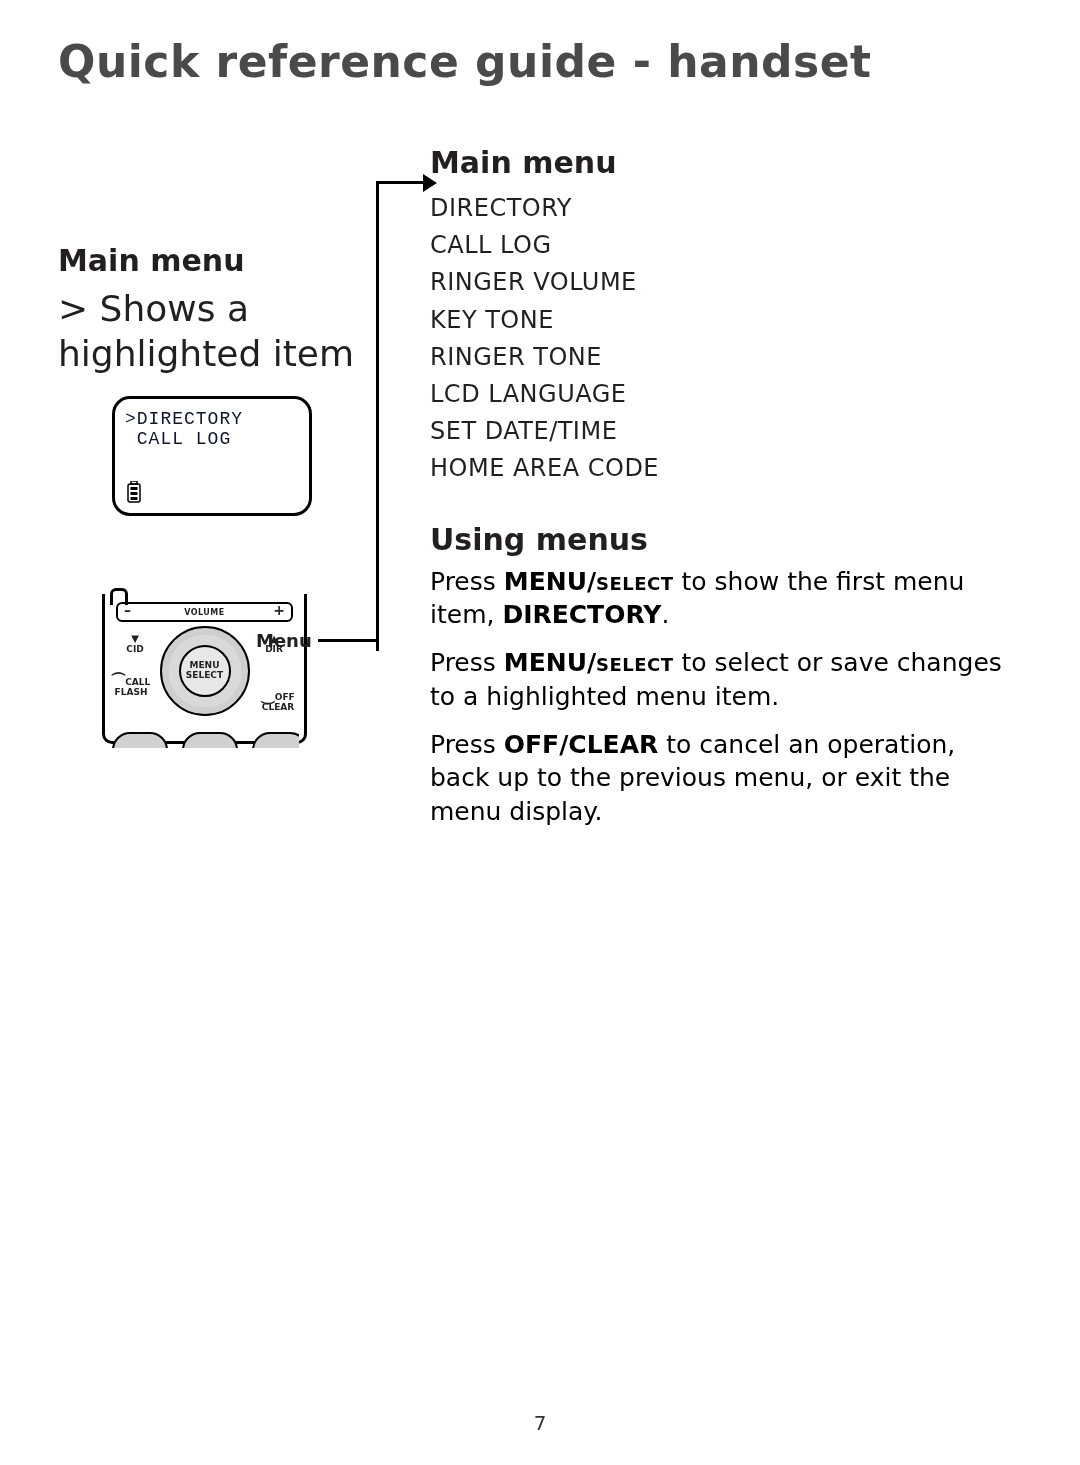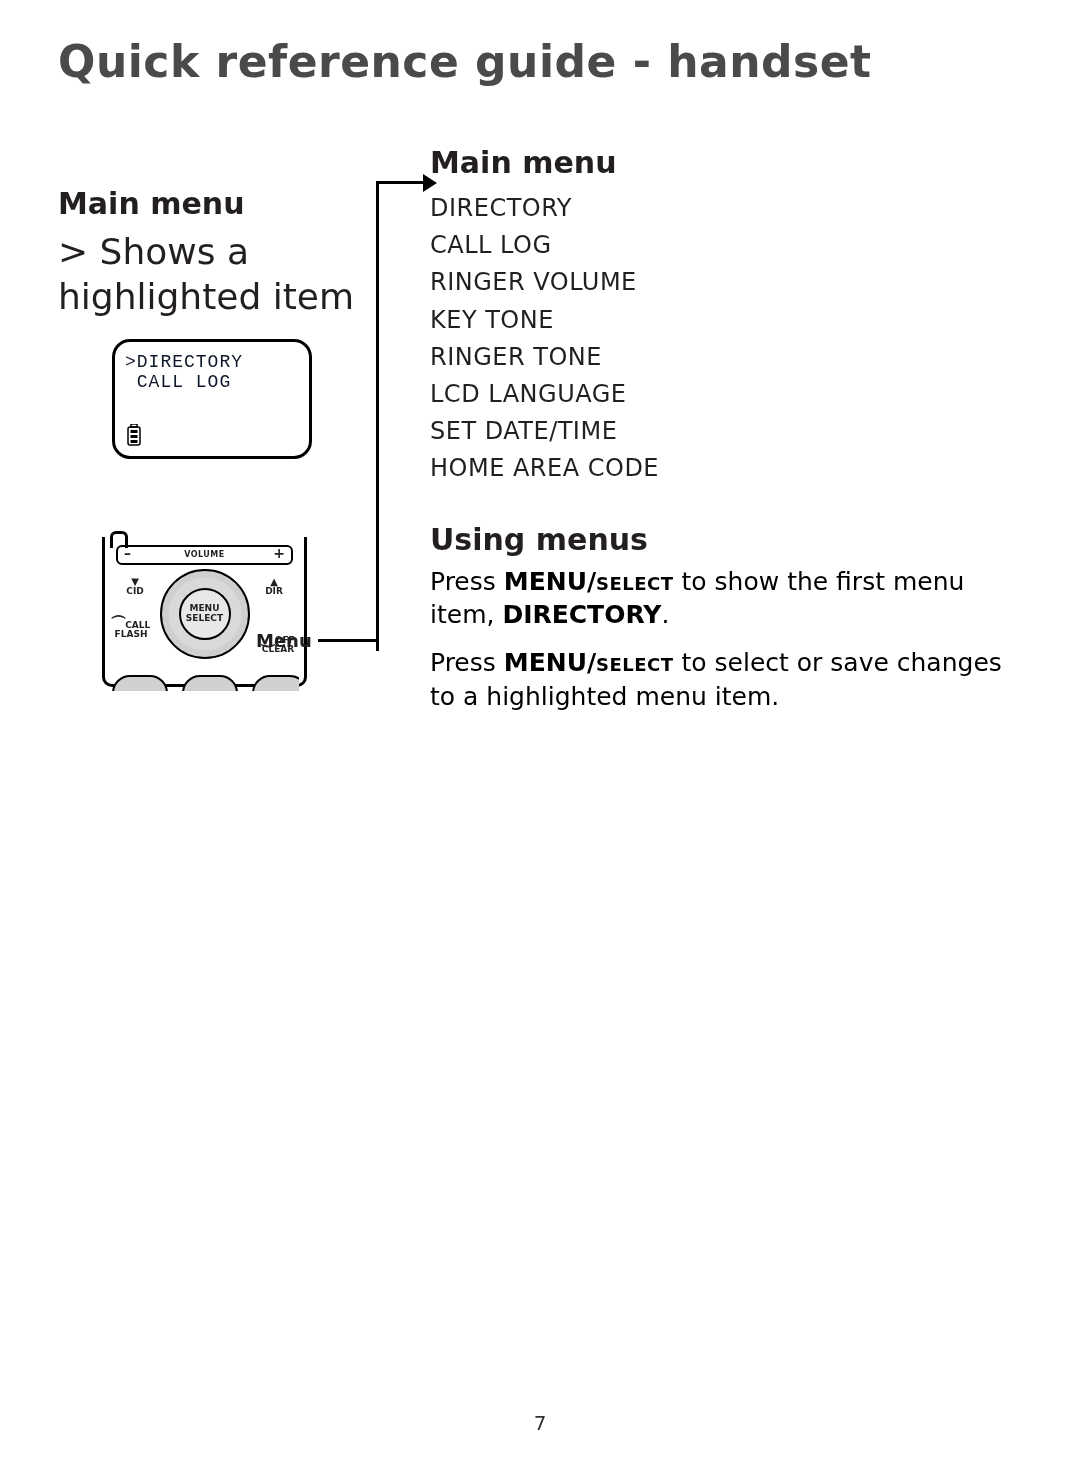--- a/index.html
+++ b/index.html
@@ -116,20 +116,21 @@
         <li>RINGER TONE</li>
         <li>LCD LANGUAGE</li>
         <li>SET DATE/TIME</li>
         <li>HOME AREA CODE</li>
       </ul>
 
       <div class="section-title">Using menus</div>
       <div class="using">
         <p><span>Press </span><span class="kbd"><span>MENU/</span><span class="sc">select</span></span><span> to show the first menu item, </span><span class="kbd">DIRECTORY</span><span>.</span></p>
         <p><span>Press </span><span class="kbd"><span>MENU/</span><span class="sc">select</span></span><span> to select or save changes to a highlighted menu item.</span></p>
+        <p><span>Press </span><span class="kbd">OFF/CLEAR</span><span> to cancel an operation, back up to the previous menu, or exit the menu display.</span></p>
       </div>
     </div>
   </div>
 
   <div class="menu-lead">
     <span class="lbl">Menu</span>
     <span class="hline"></span>
     <span class="vline"></span>
     <span class="arrow">
         <span class="h"></span>

